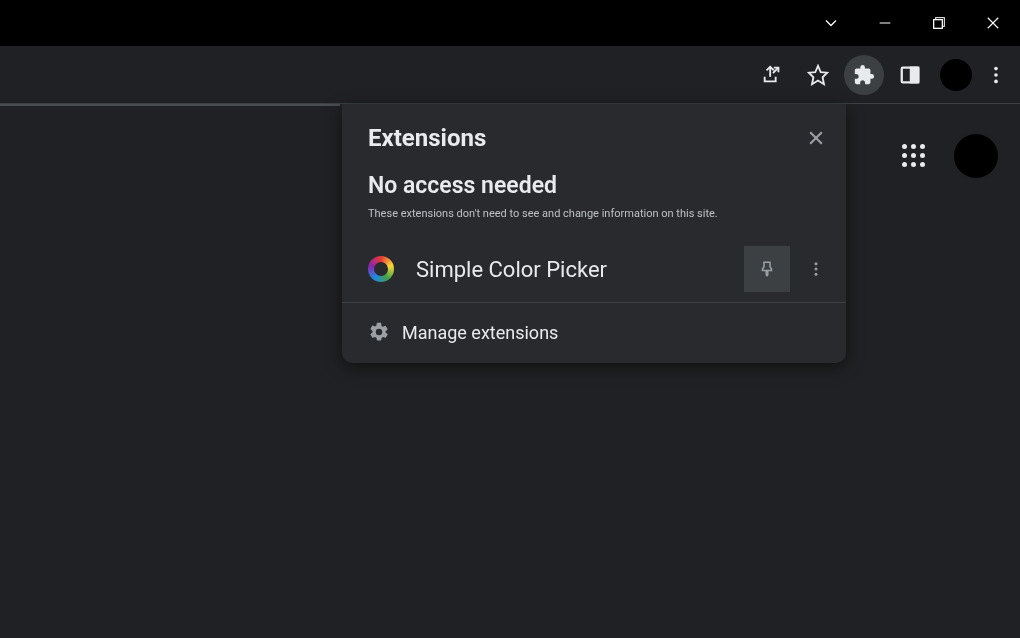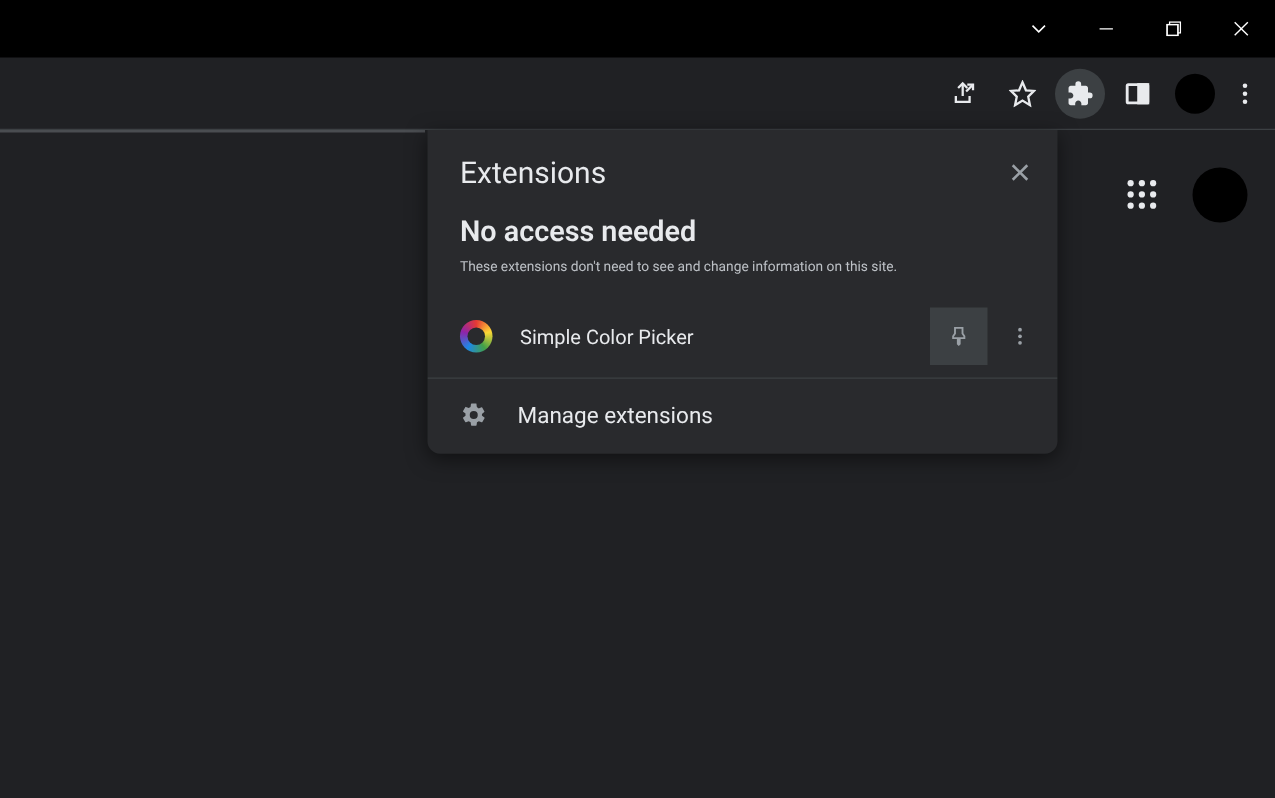--- a/index.html
+++ b/index.html
@@ -129,21 +129,21 @@
       overflow: hidden;
     }
     .ext-header {
       display: flex;
       align-items: center;
       justify-content: space-between;
       padding: 18px 14px 4px 26px;
     }
     .ext-title {
       font-size: 24px;
-      font-weight: 400;
+      font-weight: 700;
       color: #e8eaed;
     }
     .close-btn {
       width: 32px;
       height: 32px;
       display: flex;
       align-items: center;
       justify-content: center;
       color: #9aa0a6;
       font-size: 22px;
@@ -181,21 +181,21 @@
       flex-shrink: 0;
     }
     .ext-icon-circle::after {
       content: "";
       position: absolute;
       top: 6px; left: 6px; right: 6px; bottom: 6px;
       background: #292a2d;
       border-radius: 50%;
     }
     .ext-name {
-      font-size: 16px;
+      font-size: 22px;
       color: #e8eaed;
       margin-left: 22px;
       flex: 1;
     }
     .pin-btn {
       width: 46px;
       height: 46px;
       background: #3c4043;
       display: flex;
       align-items: center;
@@ -219,21 +219,21 @@
     }
     .gear-ico {
       width: 22px;
       height: 22px;
       color: #9aa0a6;
       flex-shrink: 0;
     }
     .manage-label {
       font-size: 18px;
       color: #e8eaed;
-      margin-left: 24px;
+      margin-left: 12px;
     }
 
   </style>
 </head>
 <body>
 
 <div class="os-titlebar">
   <div class="os-btn">
     <svg viewBox="0 0 24 24" width="20" height="20">
         <polyline points="6 9 12 15 18 9"></polyline>

